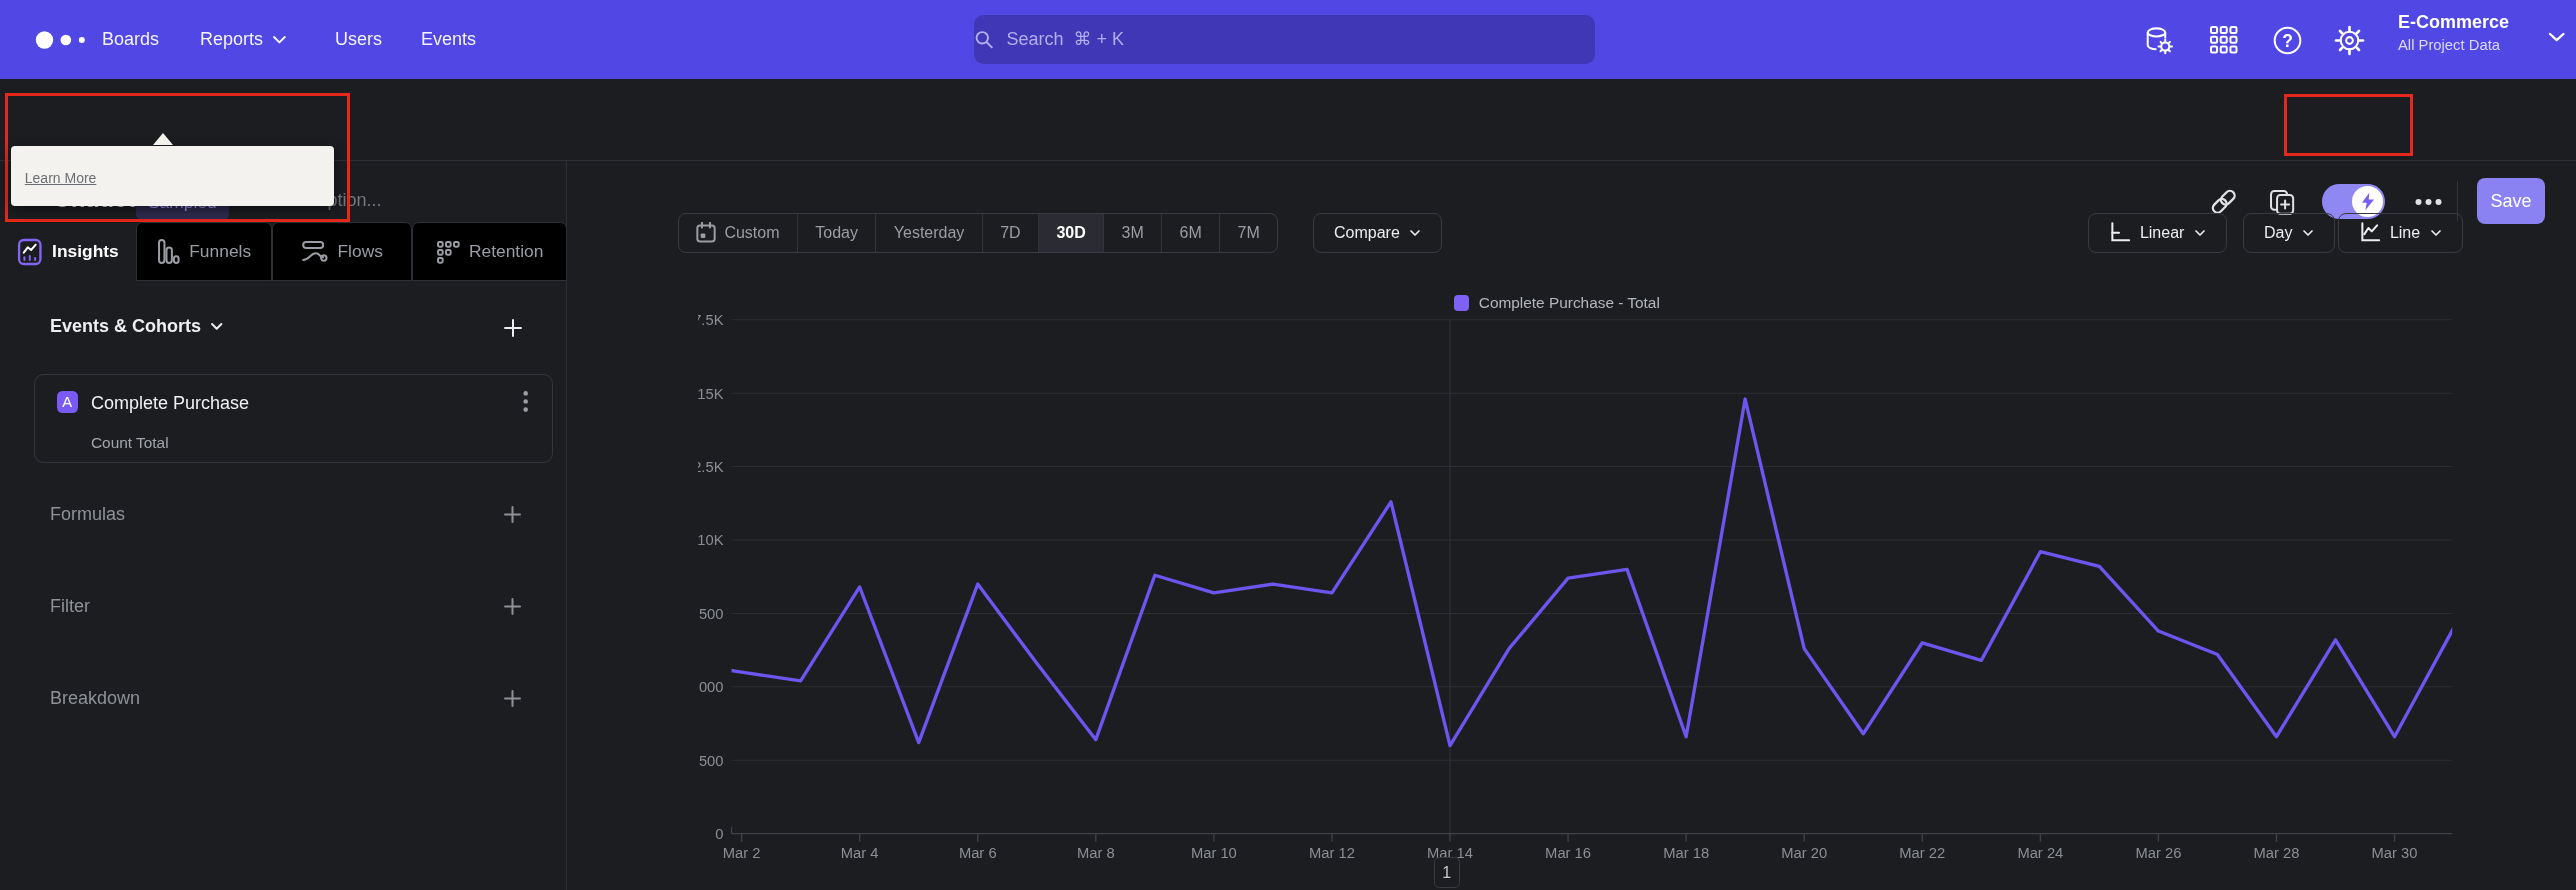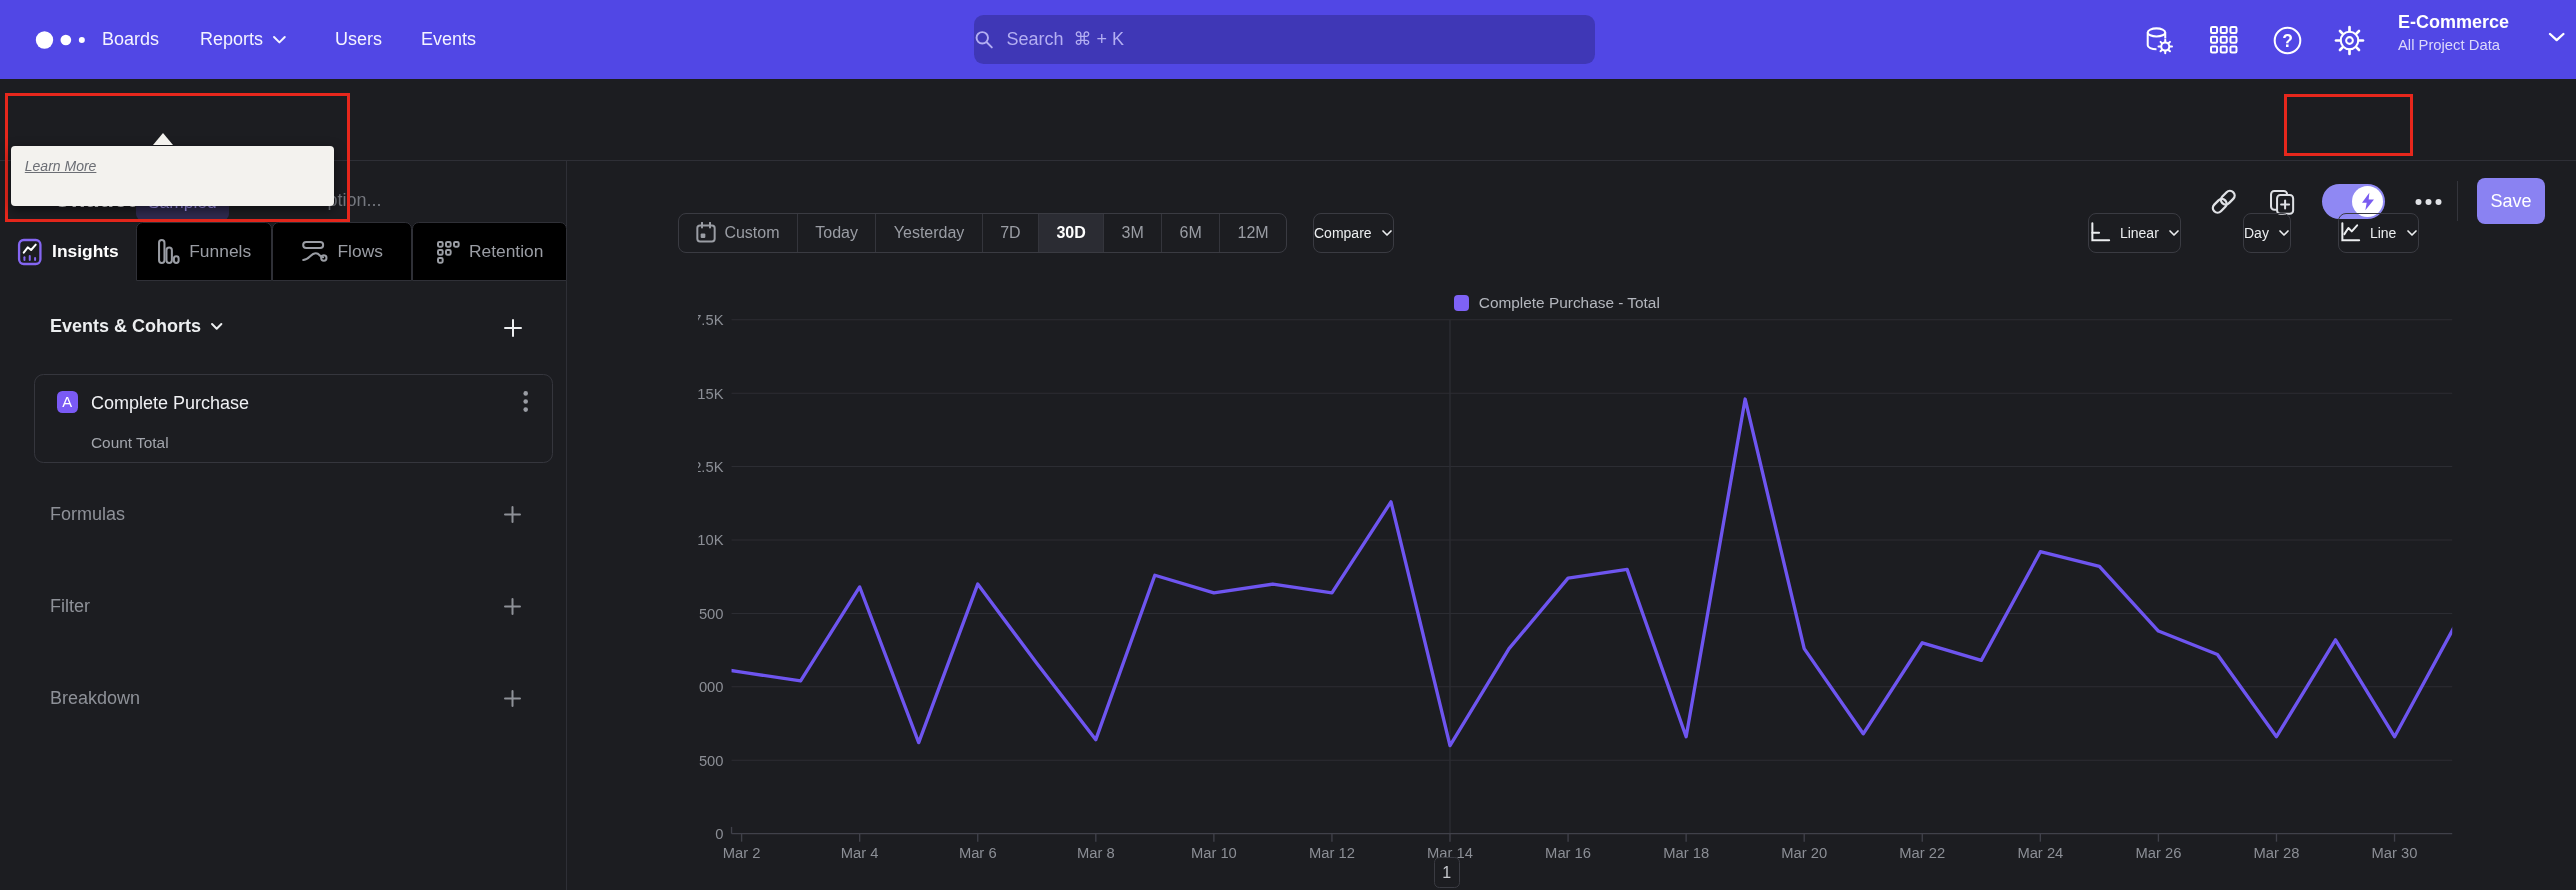--- a/index.html
+++ b/index.html
@@ -46,21 +46,21 @@
   
   .red1 { left:5.4px; top:93px; width:345px; height:129px; border:3.4px solid #e6271c; z-index:40; pointer-events:none; }
   .red2 { left:2284px; top:94px; width:129px; height:62px; border:3.4px solid #e6271c; z-index:40; pointer-events:none; }
 
   
   .tooltip { left:11.4px; top:146px; width:323px; height:60px; background:#f3f2ee; border-radius:4px; z-index:50;
              padding:8px 13.4px; box-shadow:0 4px 12px rgba(0,0,0,0.5); }
   .tooltip-caret { position:absolute; left:153px; top:133px; width:0; height:0; z-index:51;
                    border-left:10.7px solid transparent; border-right:10.7px solid transparent; border-bottom:12.7px solid #f3f2ee; }
   .tooltip-msg { font-size:15.4px; font-weight:bold; color:#1b1c20; }
-  .tooltip-link { font-size:14px; color:#6b6e74; text-decoration:underline; margin-top:4px; display:inline-block; cursor:pointer;font-style:italic; }
+  .tooltip-link { font-size:14px; color:#6b6e74; text-decoration:underline; margin-top:16px; display:inline-block; cursor:pointer; }
 
   
   .sidebar { left:0; top:161px; width:567px; height:729px; border-right:0.7px solid #2e2f36; }
   .tabs { left:0; top:222px; width:567px; height:59px; display:flex;align-items:flex-end; }
   .tab { display:flex; align-items:center; justify-content:center; gap:9.4px; font-size:17.4px; color:#9a9da4;
          cursor:pointer; height:59px; }
   .tab.inactive { background:#000000; border:0.7px solid #2f3037; border-bottom:0.7px solid #2f3037; border-radius:6.7px 6.7px 0 0; }
   .tab.active { color:#ffffff; font-weight:bold; background:transparent; }
   .t-insights { width:136px; } .t-funnels { width:136px; } .t-flows { width:140px; } .t-retention { width:155px; }
 
@@ -80,22 +80,22 @@
   .side-section .slabel { position:absolute; left:50px; top:5.4px; font-size:18px; color:#8e9198; }
   .s-formulas { top:499px; } .s-filter { top:591px; } .s-breakdown { top:683px; }
 
   
   .seg { left:678px; top:213px; height:40px; display:flex; border:1px solid #3a3b42; border-radius:8px;
          overflow:hidden; align-items:stretch; }
   .seg-item { display:flex; align-items:center; justify-content:center; gap:8px; padding:0 17.4px; font-size:16px;
               color:#9a9da4; border-left:0.7px solid #34353c; cursor:pointer; white-space:nowrap; }
   .seg-item:first-child { border-left:none; }
   .seg-item.active { background:#2b2c33; color:#ffffff; font-weight:bold; }
-  .drop { position:absolute; top:213px; height:40px; display:flex; align-items:center; gap:9.4px; padding:0 0;
-          border:1px solid #3a3b42; border-radius:8px; font-size:14px; color:#eceef0; cursor:pointer; white-space:nowrap; }
+  .drop { position:absolute; top:213px; height:40px; display:flex; align-items:center; gap:9.4px; padding:0 20px;
+          border:1px solid #3a3b42; border-radius:8px; font-size:16px; color:#eceef0; cursor:pointer; white-space:nowrap; }
   .d-compare { left:1313px; } .d-linear { left:2088px; } .d-day { left:2243px; } .d-line { left:2338px; }
 
   
   .legend { left:1454px; top:294px; display:flex; align-items:center; gap:9.4px; cursor:pointer; }
   .legend-swatch { width:15.4px; height:15.4px; border-radius:4px; background:#7e62f6; }
   .legend-label { font-size:15.4px; color:#b3b6bd; }
   .chart-wrap { left:698px; top:309px; width:1771px; height:577px; }
   .pagination { left:1434px; top:857px; width:25.5px; height:31px; border:1px solid #3a3b42; border-radius:5.4px;
                 display:flex; align-items:center; justify-content:center; font-size:16px; color:#c6c8cd; cursor:pointer; }
   svg text { font-family:"Liberation Sans","DejaVu Sans",sans-serif; }
@@ -372,21 +372,21 @@
   <div class="seg-item active">
       <span>30D</span>
     </div>
   <div class="seg-item">
       <span>3M</span>
     </div>
   <div class="seg-item">
       <span>6M</span>
     </div>
   <div class="seg-item">
-      <span>12M</span>
+      <span>7M</span>
     </div>
 </div>
 
 <div class="drop d-compare">
   <span>Compare</span>
   <svg width="12" height="8" viewBox="0 0 18 12">
     <polyline points="3,3 9,9 15,3" fill="none" stroke="#eceef0" stroke-width="2.5" stroke-linecap="round" stroke-linejoin="round"></polyline>
   </svg>
 </div>
 

